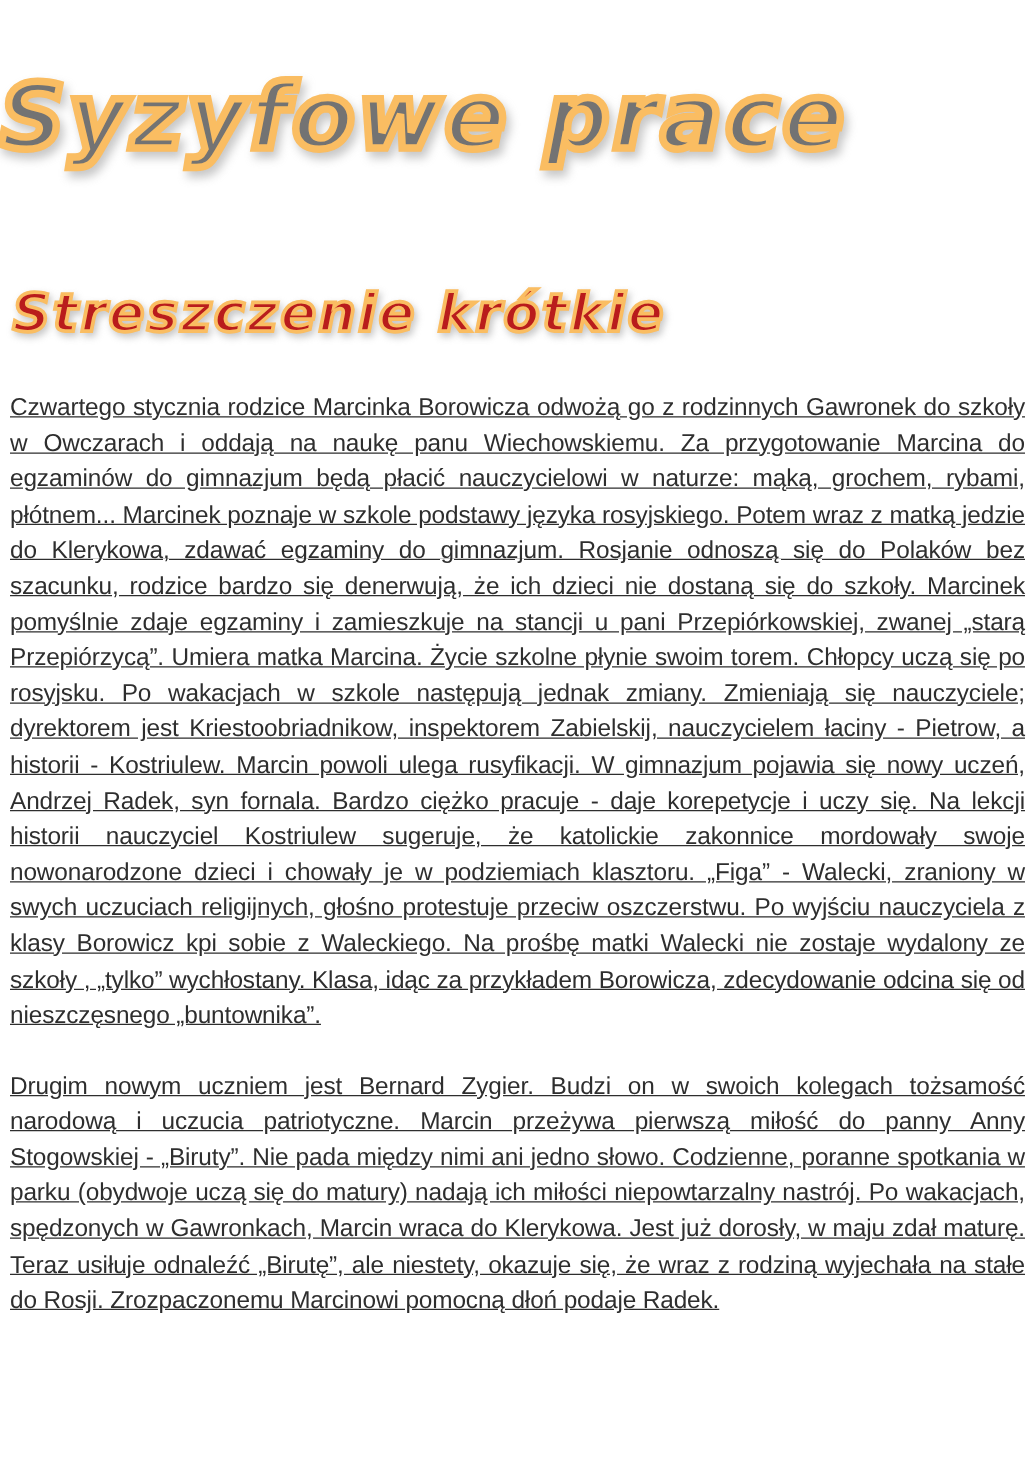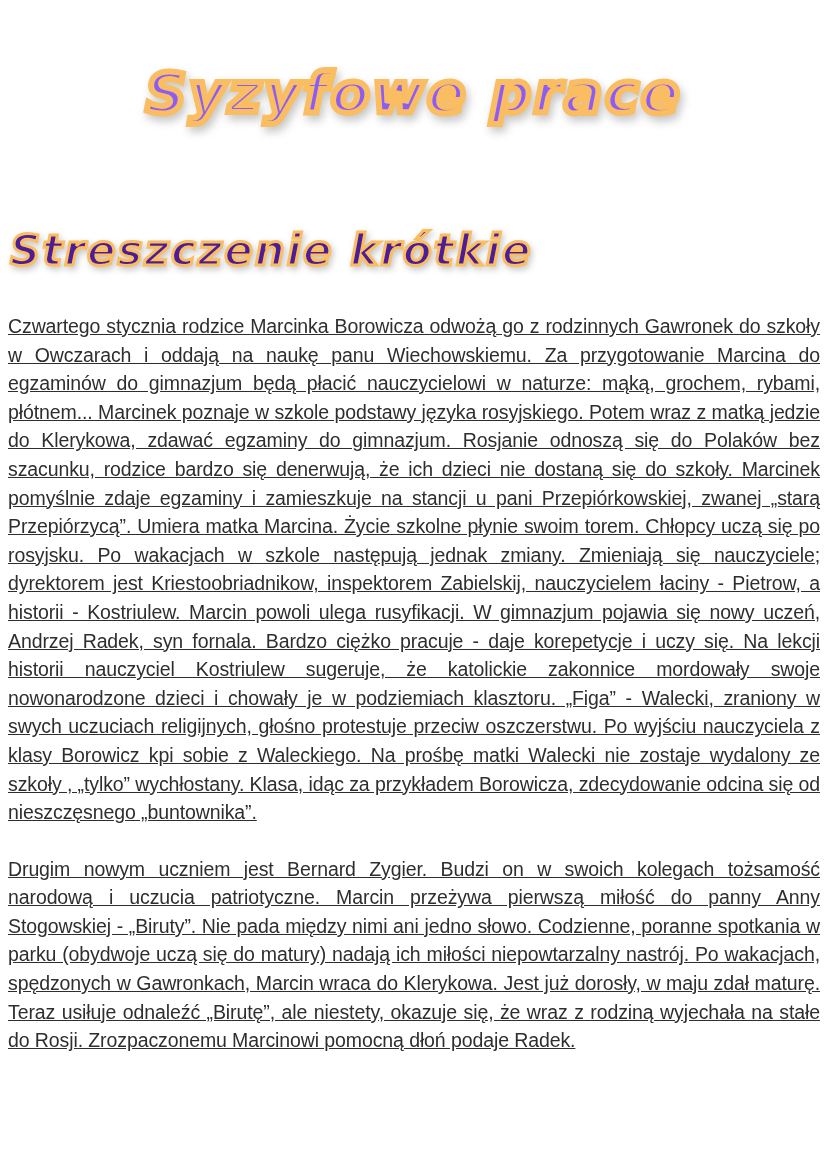--- a/index.html
+++ b/index.html
@@ -13,44 +13,44 @@
     height: 1171px;
     margin: 0 auto;
     background: #ffffff;
     overflow: hidden;
     font-family: "Liberation Sans", sans-serif;
   }
   
   .doc-title {
     margin: 18px 0 0 0;
     padding: 0;
-    text-align: center;
+    text-align: left;
     font-family: "DejaVu Sans", sans-serif;
     font-style: italic;
     font-weight: 700;
-    font-size: 56px;
+    font-size: 72px;
     line-height: 150px;
     letter-spacing: 3px;
-    color: #8b5cf6;
+    color: #737373;
     -webkit-text-stroke: 6px #FABD62;
     filter: drop-shadow(3px 5px 4px rgba(130,130,130,0.45));
     white-space: nowrap;
   }
   
   .section-heading {
     margin: 46px 0 0 10px;
     padding: 0;
     text-align: left;
     font-family: "DejaVu Sans", sans-serif;
     font-style: italic;
     font-weight: 700;
     font-size: 42px;
     line-height: 74px;
     letter-spacing: 2px;
-    color: #4c1d95;
+    color: #b91c1c;
     -webkit-text-stroke: 3px #FABD62;
     filter: drop-shadow(2px 3px 3px rgba(130,130,130,0.45));
     white-space: nowrap;
   }
   
   .summary-body {
     margin: 24px 8px 0 8px;
     color: #2E2E2E;
   }
   .summary-body p.para {

